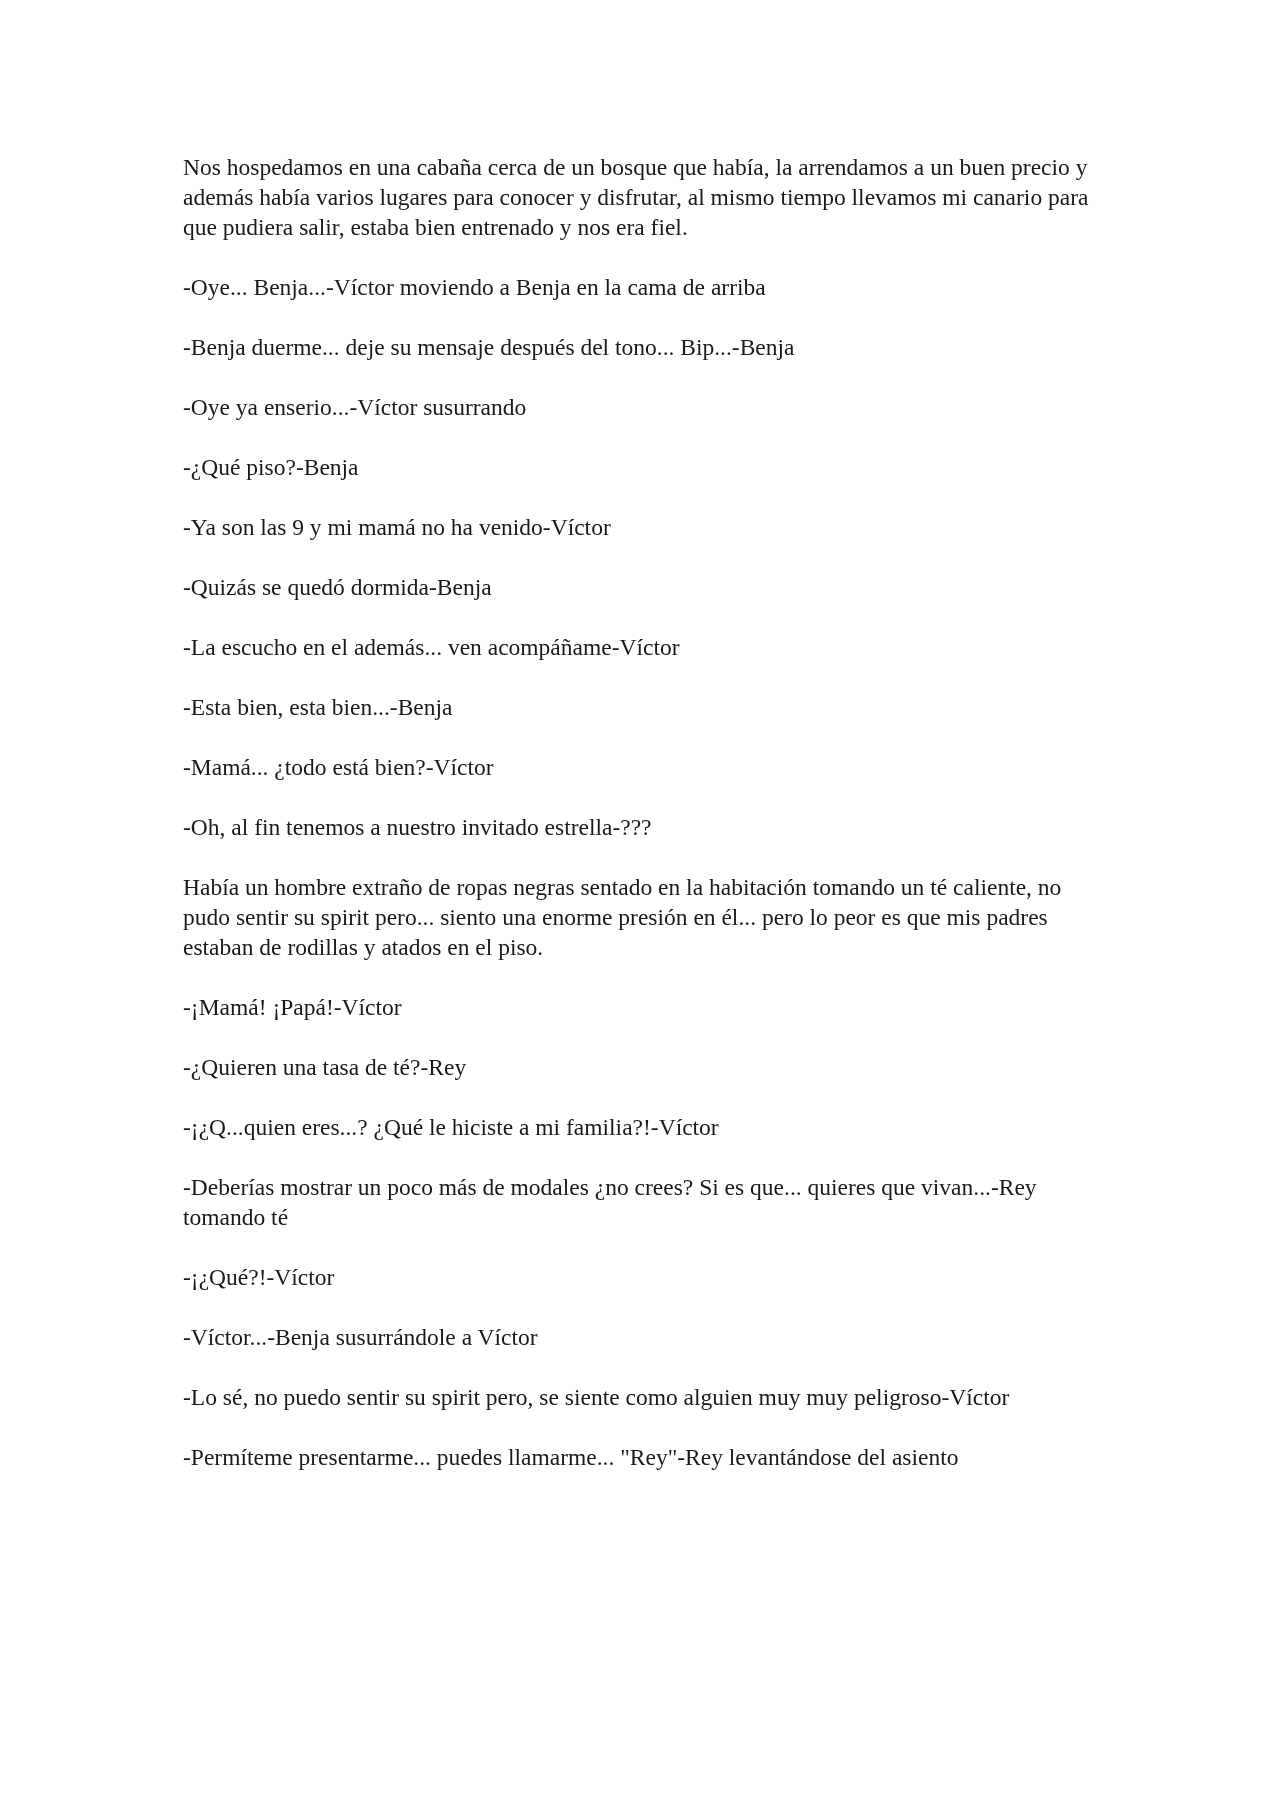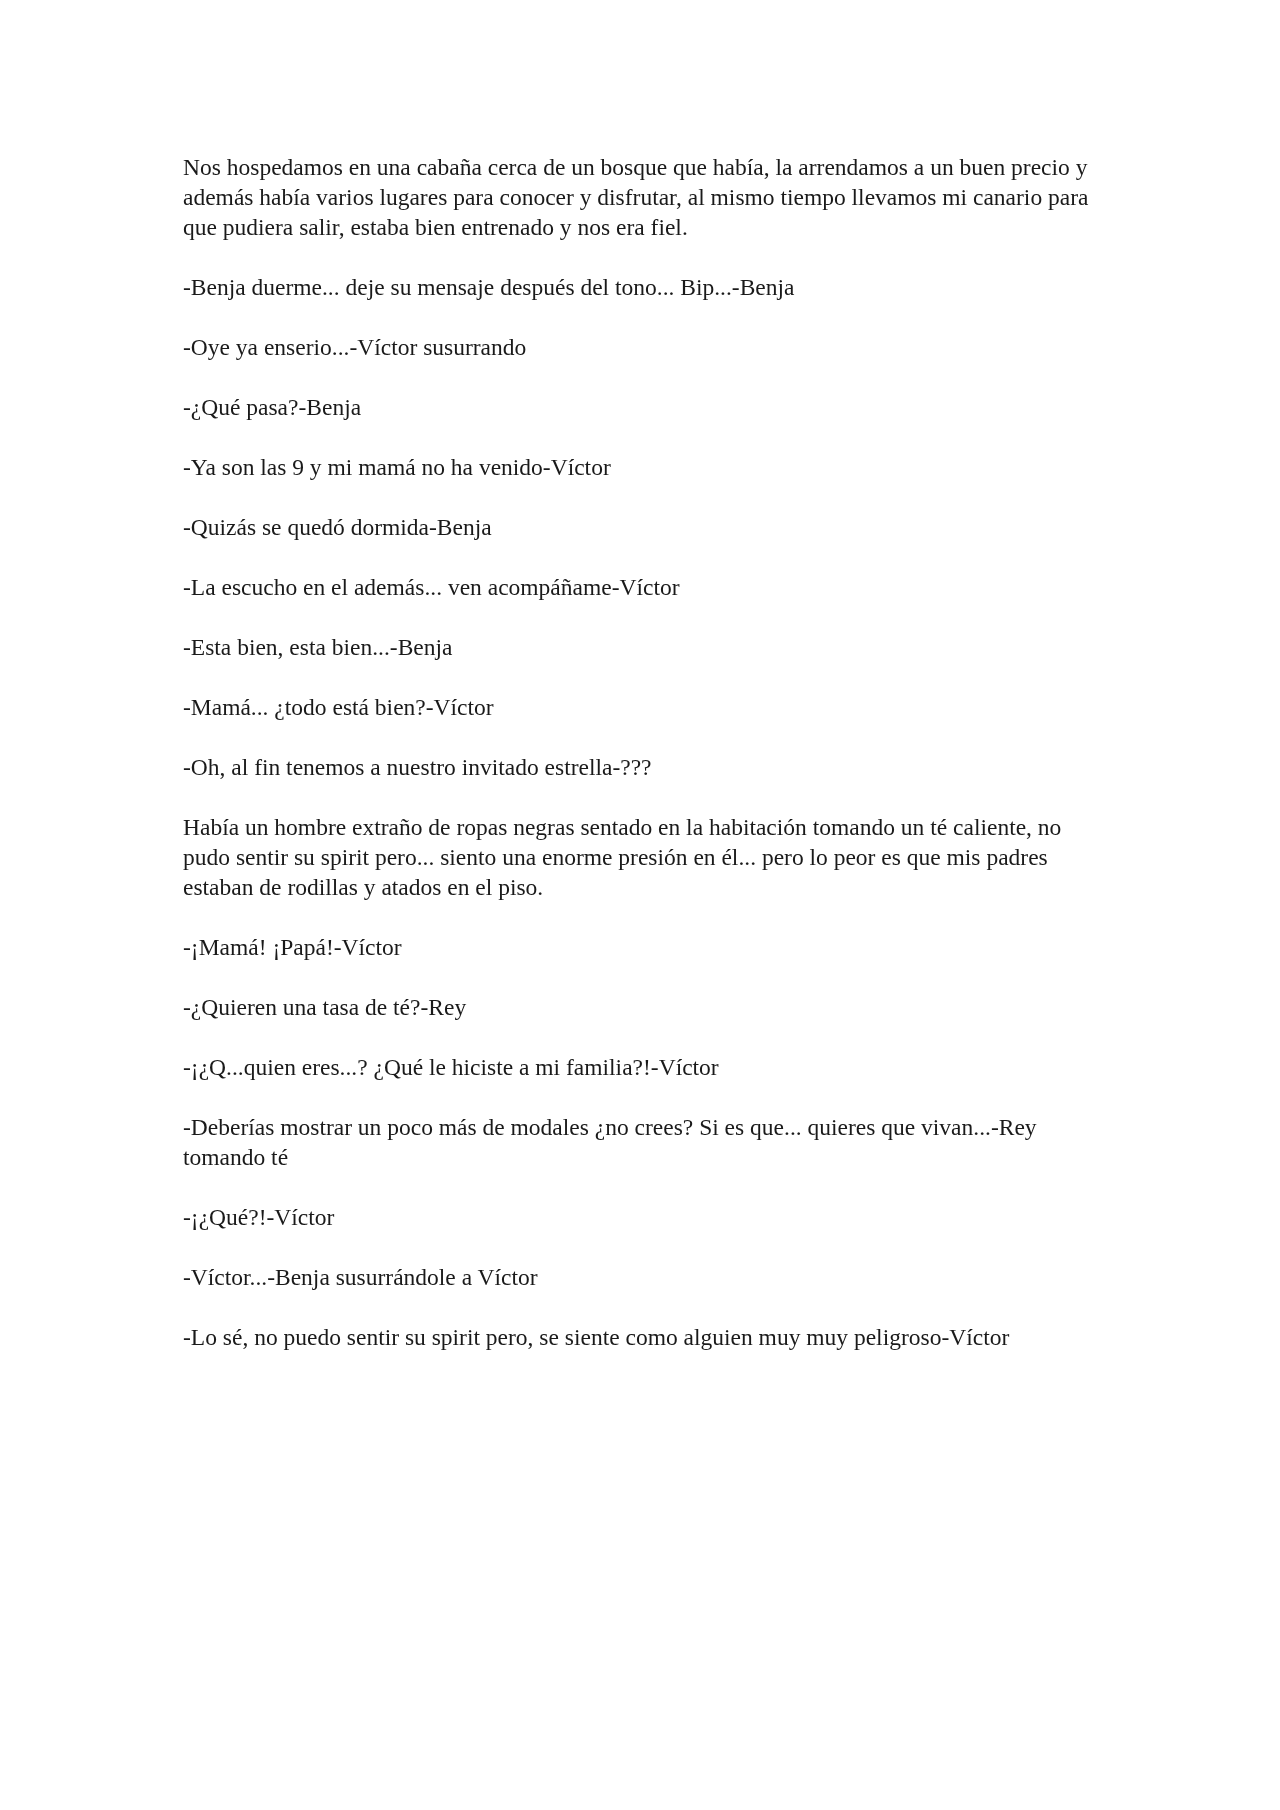--- a/index.html
+++ b/index.html
@@ -35,31 +35,33 @@
       margin: 0 0 30px 0;
       white-space: normal;
     }
   </style>
 </head>
 <body>
 
 <div class="page">
   <div class="content">
     <p class="para">Nos hospedamos en una cabaña cerca de un bosque que había, la arrendamos a un buen precio y además había varios lugares para conocer y disfrutar, al mismo tiempo llevamos mi canario para que pudiera salir, estaba bien entrenado y nos era fiel.</p>
+    <p class="para">-Oye... Benja...-Víctor moviendo a Benja en la cama de arriba</p>
     <p class="para">-Benja duerme... deje su mensaje después del tono... Bip...-Benja</p>
     <p class="para">-Oye ya enserio...-Víctor susurrando</p>
-    <p class="para">-¿Qué pasa?-Benja</p>
+    <p class="para">-¿Qué piso?-Benja</p>
     <p class="para">-Ya son las 9 y mi mamá no ha venido-Víctor</p>
     <p class="para">-Quizás se quedó dormida-Benja</p>
     <p class="para">-La escucho en el además... ven acompáñame-Víctor</p>
     <p class="para">-Esta bien, esta bien...-Benja</p>
     <p class="para">-Mamá... ¿todo está bien?-Víctor</p>
     <p class="para">-Oh, al fin tenemos a nuestro invitado estrella-???</p>
     <p class="para">Había un hombre extraño de ropas negras sentado en la habitación tomando un té caliente, no pudo sentir su spirit pero... siento una enorme presión en él... pero lo peor es que mis padres estaban de rodillas y atados en el piso.</p>
     <p class="para">-¡Mamá! ¡Papá!-Víctor</p>
     <p class="para">-¿Quieren una tasa de té?-Rey</p>
     <p class="para">-¡¿Q...quien eres...? ¿Qué le hiciste a mi familia?!-Víctor</p>
     <p class="para">-Deberías mostrar un poco más de modales ¿no crees? Si es que... quieres que vivan...-Rey tomando té</p>
     <p class="para">-¡¿Qué?!-Víctor</p>
     <p class="para">-Víctor...-Benja susurrándole a Víctor</p>
     <p class="para">-Lo sé, no puedo sentir su spirit pero, se siente como alguien muy muy peligroso-Víctor</p>
+    <p class="para">-Permíteme presentarme... puedes llamarme... "Rey"-Rey levantándose del asiento</p>
   </div>
 </div>
 
 </body></html>

